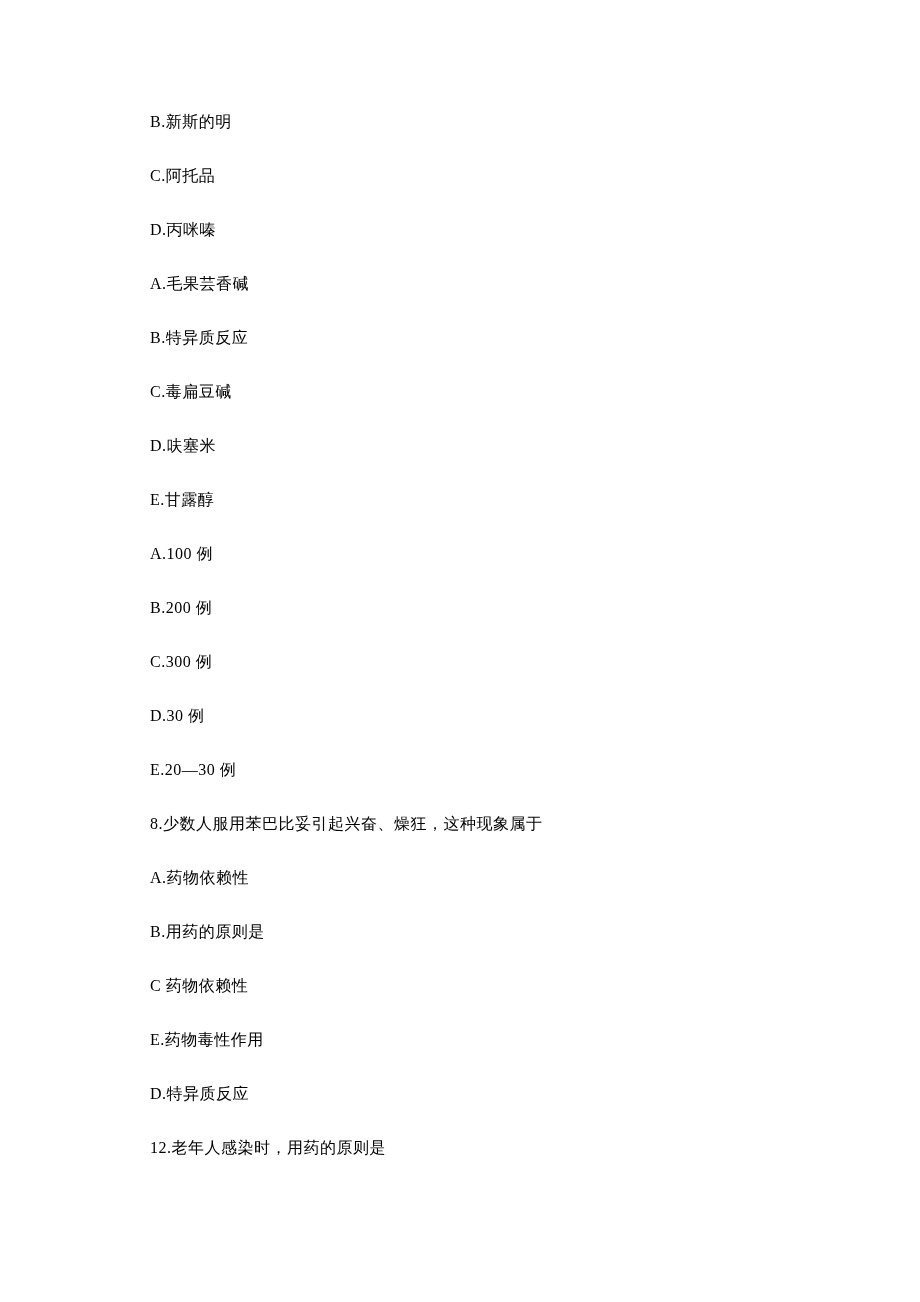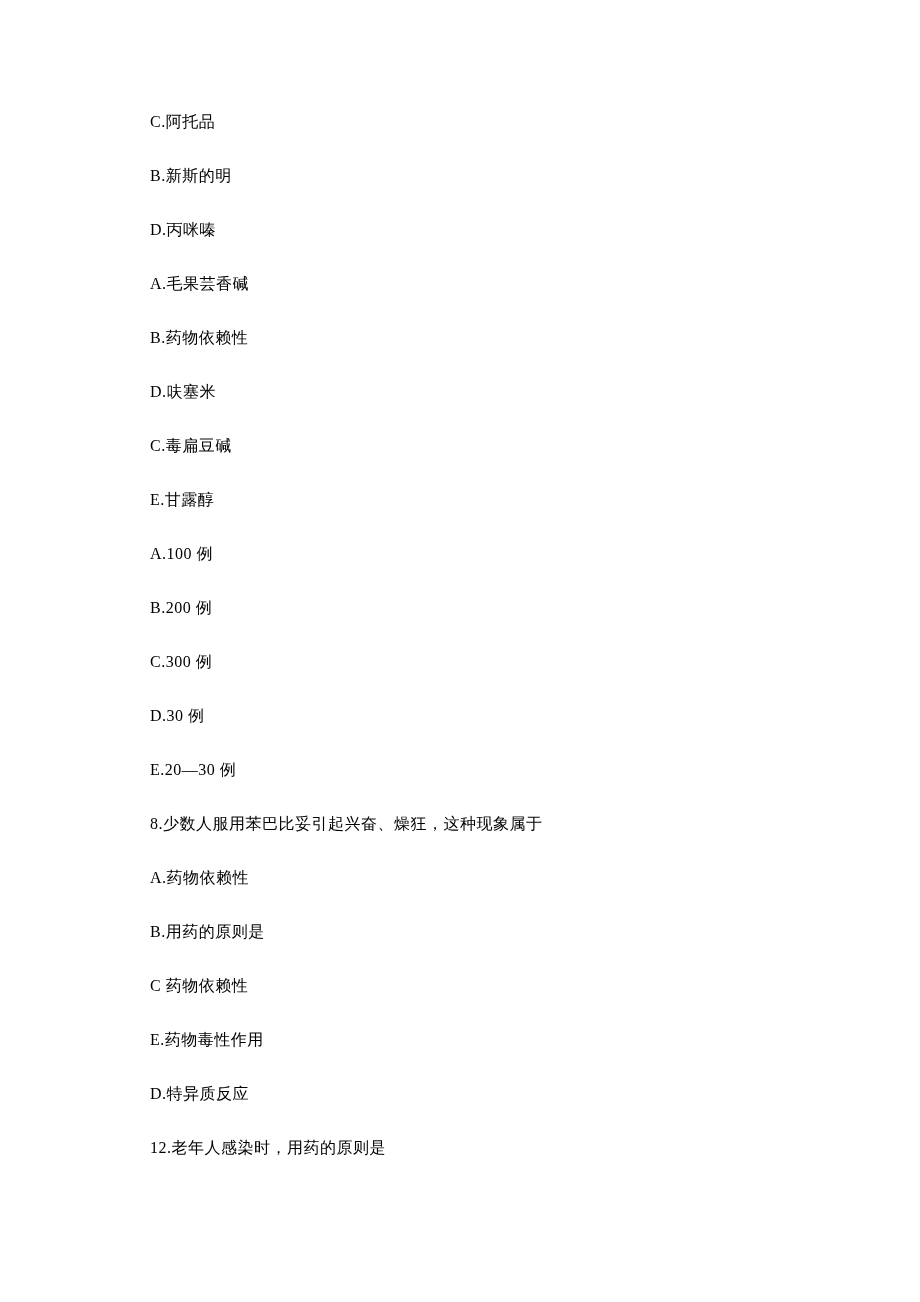--- a/index.html
+++ b/index.html
@@ -19,27 +19,27 @@
   .line {
     margin-bottom: 30px;
     line-height: 1.5;
     letter-spacing: 0.5px;
   }
 </style>
 </head>
 <body>
 
 <div class="page">
+  <div class="line">B.新斯的明</div>
   <div class="line">C.阿托品</div>
-  <div class="line">B.新斯的明</div>
   <div class="line">D.丙咪嗪</div>
   <div class="line">A.毛果芸香碱</div>
-  <div class="line">B.药物依赖性</div>
+  <div class="line">B.特异质反应</div>
+  <div class="line">C.毒扁豆碱</div>
   <div class="line">D.呋塞米</div>
-  <div class="line">C.毒扁豆碱</div>
   <div class="line">E.甘露醇</div>
   <div class="line">A.100 例</div>
   <div class="line">B.200 例</div>
   <div class="line">C.300 例</div>
   <div class="line">D.30 例</div>
   <div class="line">E.20—30 例</div>
   <div class="line">8.少数人服用苯巴比妥引起兴奋、燥狂，这种现象属于</div>
   <div class="line">A.药物依赖性</div>
   <div class="line">B.用药的原则是</div>
   <div class="line">C 药物依赖性</div>

